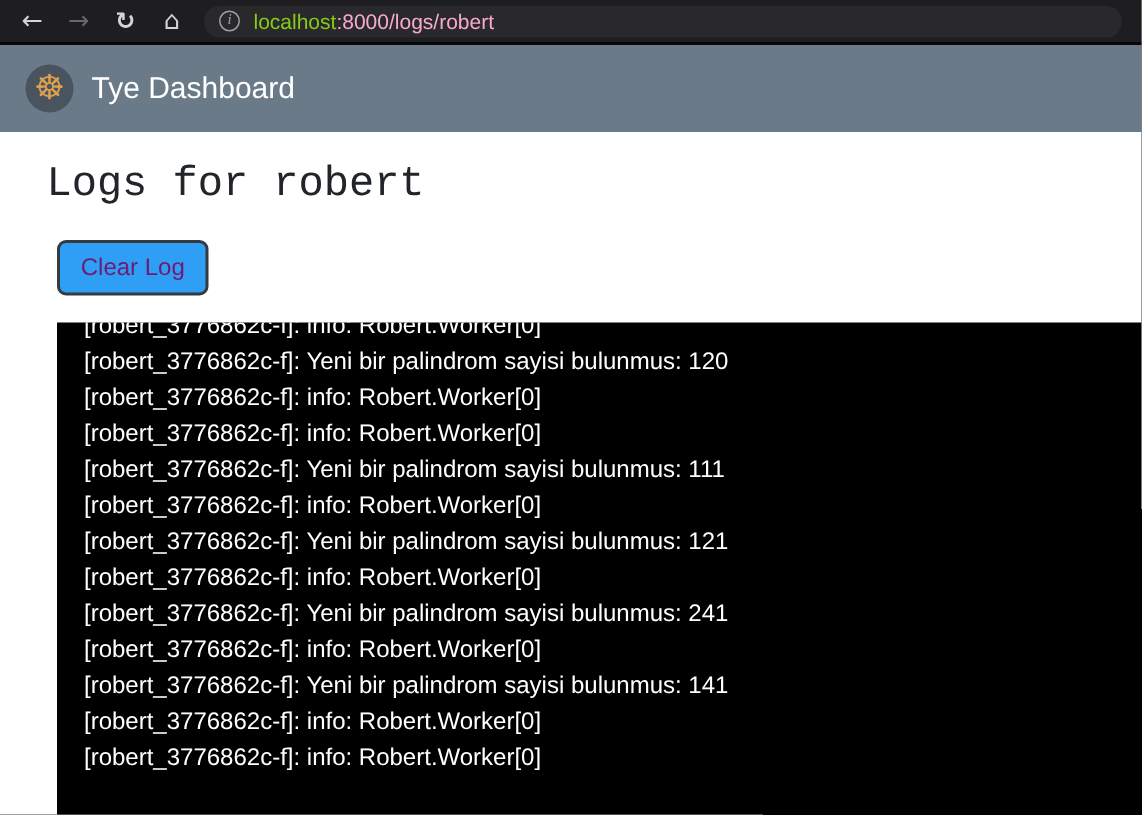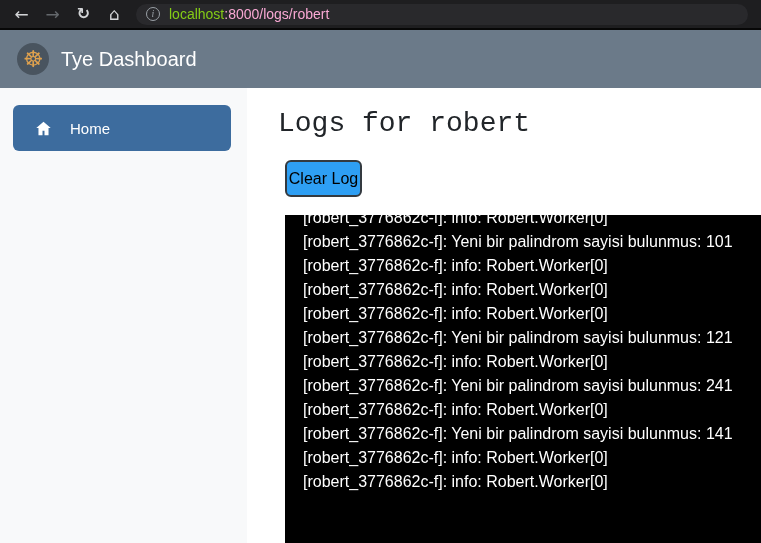--- a/index.html
+++ b/index.html
@@ -56,23 +56,23 @@
     display:flex;align-items:center;color:#fff;font-size:15px;cursor:pointer;
   }
   .home-ic{margin:0 18px 0 22px;display:flex;align-items:center}
   .main{flex:1;background:#fff;min-width:0}
   h1{
     margin:19px 0 12px 31px;font-size:28px;line-height:33px;font-weight:400;
     color:var(--heading-text);
     font-family:Liberation Mono, monospace;
   }
   .clear-btn{
-    display:block;margin:20px 0 0 38px;width:77px;height:37px;
+    display:block;margin:20px 0 0 38px;width:101px;height:37px;
     background:var(--accent-blue);border:2px solid var(--button-border);
-    border-radius:6px;color:#000000;font-size:16px;cursor:pointer;
+    border-radius:6px;color:#701a75;font-size:16px;cursor:pointer;
     font-family:"Liberation Sans",sans-serif;padding:0;
   }
   .log-panel{
     margin:18px 0 0 38px;width:calc(100% - 38px);height:344px;
     background:var(--log-bg);overflow:hidden;padding-left:13px;
   }
   .log-scroll{margin-top:-9px;padding-left:5px}
   .log-line{
     color:var(--log-text);font-size:16px;line-height:24px;white-space:nowrap;
   }
@@ -90,40 +90,31 @@
     <span class="url"><span class="host">localhost</span><span class="rest">:8000/logs/robert</span></span>
   </div>
 </div>
 
 <div class="navbar">
   <span class="logo-circle">☸</span>
   <span class="brand">Tye Dashboard</span>
 </div>
 
 <div class="content">
-  <div class="sidebar">
-    <div class="home-btn">
-      <span class="home-ic">
-        <svg viewBox="0 0 24 24" width="17" height="17" aria-hidden="true">
-          <path d="M12 2.5 1.8 11.2h3.1v10.3h5.7v-6.3h2.8v6.3h5.7V11.2h3.1z" fill="#ffffff"></path>
-        </svg>
-      </span>
-      <span>Home</span>
-    </div>
-  </div>
 
   <div class="main">
     <h1>Logs for robert</h1>
     <button class="clear-btn">Clear Log</button>
     <div class="log-panel">
       <div class="log-scroll">
           <div class="log-line">[robert_3776862c-f]: info: Robert.Worker[0]</div>
-          <div class="log-line">[robert_3776862c-f]: Yeni bir palindrom sayisi bulunmus: 101</div>
+          <div class="log-line">[robert_3776862c-f]: Yeni bir palindrom sayisi bulunmus: 120</div>
           <div class="log-line">[robert_3776862c-f]: info: Robert.Worker[0]</div>
           <div class="log-line">[robert_3776862c-f]: info: Robert.Worker[0]</div>
+          <div class="log-line">[robert_3776862c-f]: Yeni bir palindrom sayisi bulunmus: 111</div>
           <div class="log-line">[robert_3776862c-f]: info: Robert.Worker[0]</div>
           <div class="log-line">[robert_3776862c-f]: Yeni bir palindrom sayisi bulunmus: 121</div>
           <div class="log-line">[robert_3776862c-f]: info: Robert.Worker[0]</div>
           <div class="log-line">[robert_3776862c-f]: Yeni bir palindrom sayisi bulunmus: 241</div>
           <div class="log-line">[robert_3776862c-f]: info: Robert.Worker[0]</div>
           <div class="log-line">[robert_3776862c-f]: Yeni bir palindrom sayisi bulunmus: 141</div>
           <div class="log-line">[robert_3776862c-f]: info: Robert.Worker[0]</div>
           <div class="log-line">[robert_3776862c-f]: info: Robert.Worker[0]</div>
         </div>
     </div>

